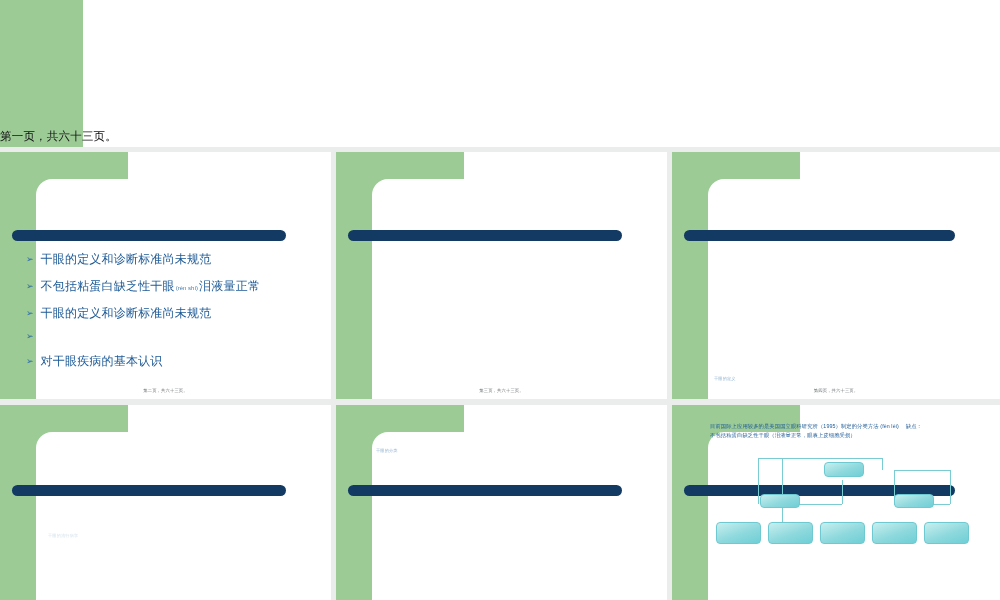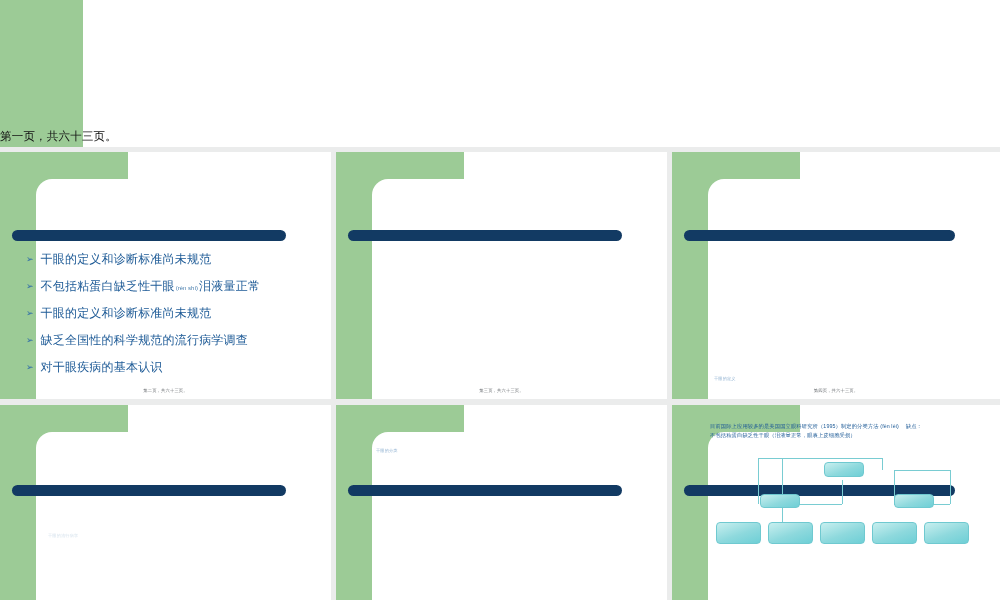--- a/index.html
+++ b/index.html
@@ -228,21 +228,20 @@
             <span class="bullet-text">不包括粘蛋白缺乏性干眼</span>
             <span class="bullet-anno">(rèn shí)</span>
             <span class="bullet-text">泪液量正常</span>
           </div>
           <div class="bullet">
             <span class="bullet-marker">➢</span>
             <span class="bullet-text">干眼的定义和诊断标准尚未规范</span>
           </div>
           <div class="bullet">
             <span class="bullet-marker">➢</span>
-            <span class="bullet-text">缺乏全国性的科学规范的流行病学调查</span>
           </div>
           <div class="bullet">
             <span class="bullet-marker">➢</span>
             <span class="bullet-text">对干眼疾病的基本认识</span>
           </div>
         </div>
         <div class="slide-footer">第二页，共六十三页。</div>
       </div>
 
       <div class="col-gap g1"></div>

